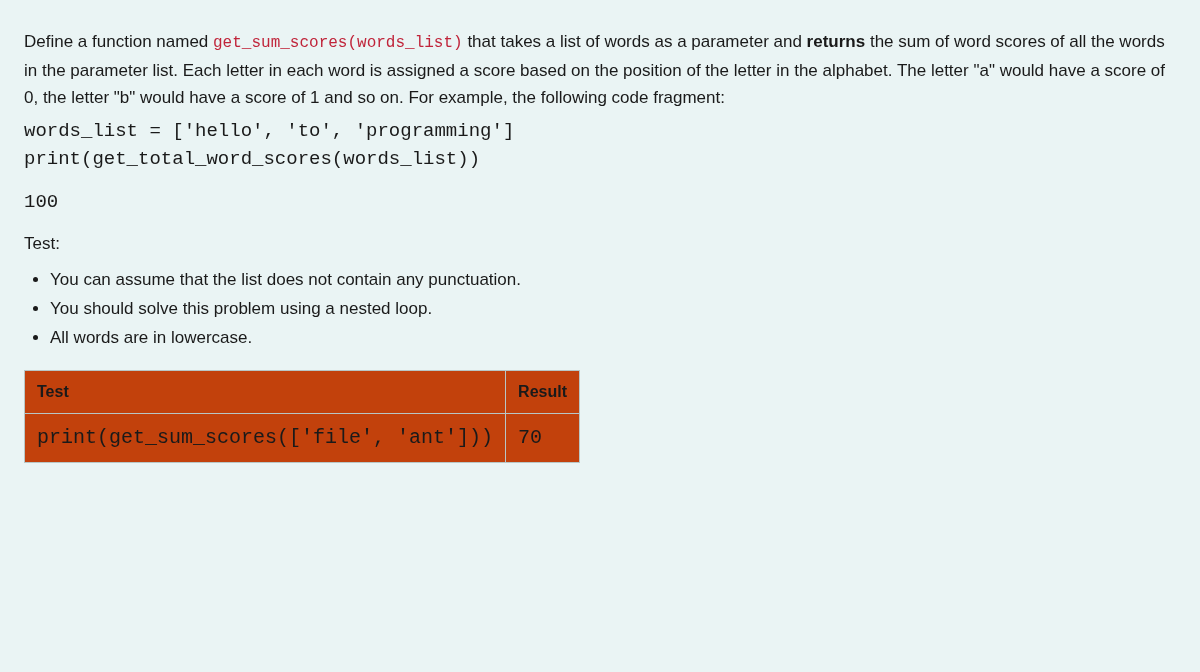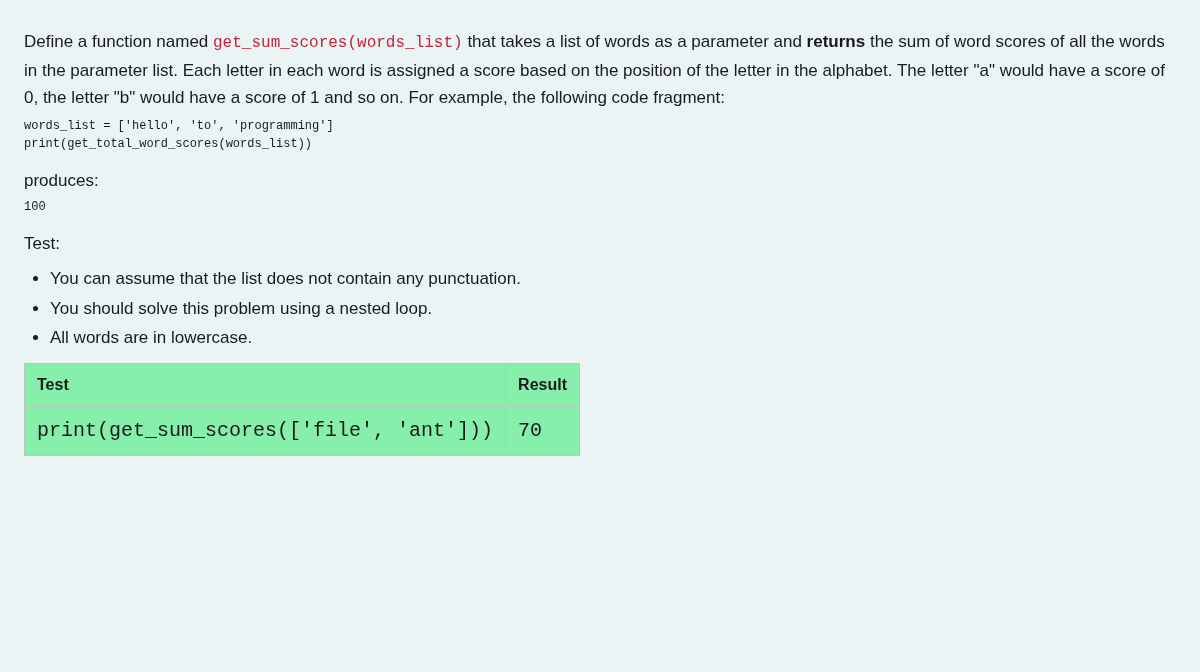--- a/index.html
+++ b/index.html
@@ -19,37 +19,37 @@
     background: #eaf4f4;
   }
   .intro { margin-bottom: 6px; }
   .code-inline {
     font-family: "SFMono-Regular", Consolas, "Liberation Mono", Menlo, monospace;
     color: #c0243a;
     font-size: 16px;
   }
   .mono {
     font-family: "SFMono-Regular", Consolas, "Liberation Mono", Menlo, monospace;
-    font-size: 12px;
+    font-size: 19px;
     line-height: 1.5;
     white-space: pre;
     color: #1a1a1a;
     margin: 2px 0 14px 0;
   }
   .para { margin: 8px 0 4px 0; }
   ul {
     margin: 8px 0 1px 0;
     padding-left: 26px;
   }
   li { margin: 2px 0; }
   .bold { font-weight: 700; }
   table {
     border-collapse: collapse;
-    margin-top: 12px;
-    background: #86efac;
+    margin-top: 19px;
+    background: #c2410c;
   }
   th, td {
     border: 1px solid #b8c6c6;
     padding: 8px 12px;
     text-align: left;
     vertical-align: top;
   }
   th {
     font-weight: 700;
     font-size: 16px;
@@ -65,21 +65,20 @@
 
 <div class="page">
 
   <div class="intro">
     <span>Define a function named </span><span class="code-inline">get_sum_scores(words_list)</span><span> that takes a list of words as a parameter and </span><span class="bold">returns</span><span> the sum of word scores of all the words in the parameter list. Each letter in each word is assigned a score based on the position of the letter in the alphabet. The letter "a" would have a score of 0, the letter "b" would have a score of 1 and so on. For example, the following code fragment:</span>
   </div>
 
   <div class="mono">words_list = ['hello', 'to', 'programming']
 print(get_total_word_scores(words_list))</div>
 
-  <div class="para">produces:</div>
 
   <div class="mono">100</div>
 
 
   <div class="para">Test:</div>
 
   <ul>
     <li>You can assume that the list does not contain any punctuation.</li>
     <li>You should solve this problem using a nested loop.</li>
     <li>All words are in lowercase.</li>

